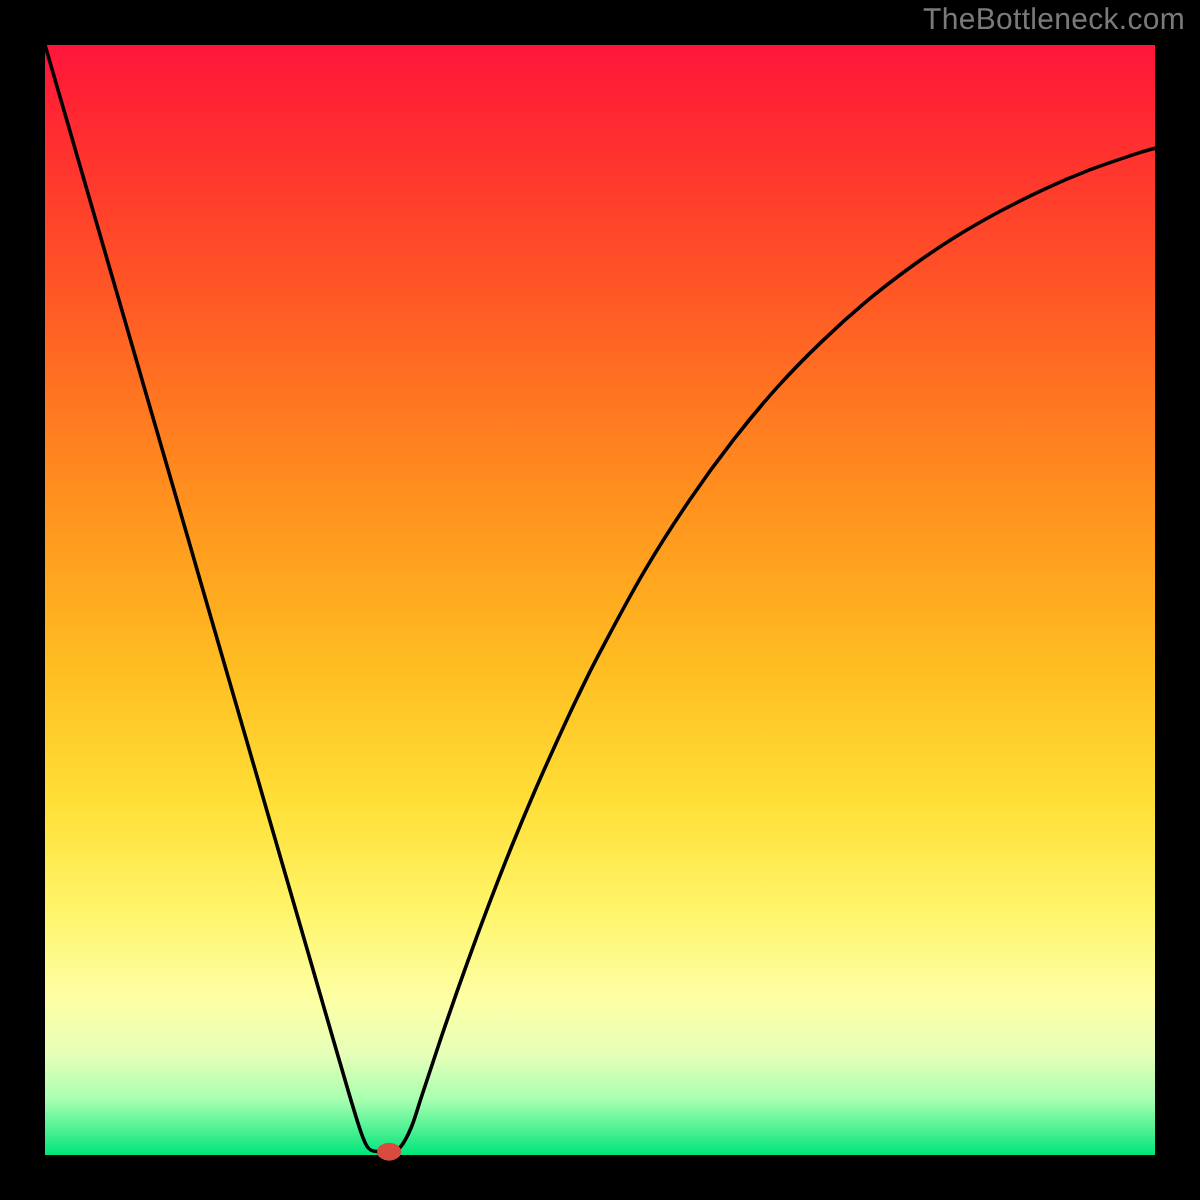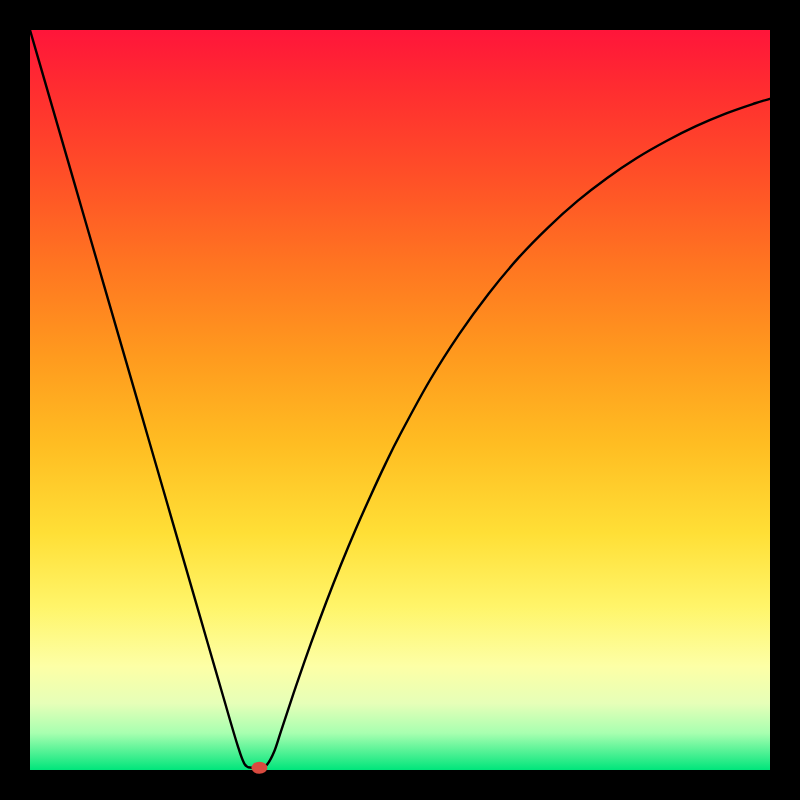--- a/index.html
+++ b/index.html
@@ -54,19 +54,20 @@
     top: 0;
     width: 740px;
     height: 740px;
     overflow: visible;
   }
 </style>
 </head>
 <body>
 
 <div class="frame">
+  <div class="watermark">TheBottleneck.com</div>
   <div class="plot">
     <svg viewBox="0 0 740 740" preserveAspectRatio="none">
       <path id="curve-path" d="M 0.00 0.00 C 2.66 9.19, 9.47 32.68, 14.80 51.06 C 20.13 69.44, 24.27 83.74, 29.60 102.12 C 34.93 120.50, 39.07 134.80, 44.40 153.18 C 49.73 171.56, 53.87 185.86, 59.20 204.24 C 64.53 222.62, 68.67 236.92, 74.00 255.30 C 79.33 273.68, 83.47 287.98, 88.80 306.36 C 94.13 324.74, 98.27 339.04, 103.60 357.42 C 108.93 375.80, 113.07 390.10, 118.40 408.48 C 123.73 426.86, 127.87 441.16, 133.20 459.54 C 138.53 477.92, 142.67 492.22, 148.00 510.60 C 153.33 528.98, 157.47 543.28, 162.80 561.66 C 168.13 580.04, 172.27 594.34, 177.60 612.72 C 182.93 631.10, 187.07 645.53, 192.40 663.78 C 197.73 682.03, 203.20 701.45, 207.20 714.10 C 211.20 726.75, 211.94 729.82, 214.60 734.08 C 217.26 738.34, 219.34 737.11, 222.00 737.78 C 224.66 738.45, 226.74 738.31, 229.40 737.78 C 232.06 737.25, 234.14 737.75, 236.80 734.82 C 239.46 731.89, 241.54 727.89, 244.20 721.50 C 246.86 715.11, 247.60 711.29, 251.60 699.30 C 255.60 687.31, 261.07 670.48, 266.40 654.90 C 271.73 639.32, 275.87 627.51, 281.20 612.72 C 286.53 597.93, 290.67 586.75, 296.00 572.76 C 301.33 558.77, 305.47 548.21, 310.80 535.02 C 316.13 521.83, 320.27 511.89, 325.60 499.50 C 330.93 487.11, 335.07 477.92, 340.40 466.20 C 345.73 454.48, 349.87 445.44, 355.20 434.38 C 360.53 423.32, 362.01 419.83, 370.00 404.78 C 377.99 389.73, 388.94 368.88, 399.60 350.76 C 410.26 332.64, 418.54 319.86, 429.20 304.14 C 439.86 288.42, 448.14 277.16, 458.80 263.44 C 469.46 249.72, 477.74 239.77, 488.40 227.92 C 499.06 216.07, 507.34 207.84, 518.00 197.58 C 528.66 187.32, 536.94 179.86, 547.60 170.94 C 558.26 162.02, 566.54 155.73, 577.20 148.00 C 587.86 140.27, 596.14 134.68, 606.80 128.02 C 617.46 121.36, 625.74 116.73, 636.40 111.00 C 647.06 105.27, 655.34 101.13, 666.00 96.20 C 676.66 91.27, 684.94 87.75, 695.60 83.62 C 706.26 79.49, 717.21 75.92, 725.20 73.26 C 733.19 70.60, 737.34 69.62, 740.00 68.82" fill="none" stroke="#000000" stroke-width="2.4" stroke-linejoin="round" stroke-linecap="round"></path>
       <ellipse id="min-marker" cx="229.40" cy="737.78" rx="8" ry="6" fill="#d94a3f"></ellipse>
     </svg>
   </div>
 </div>
 
 </body></html>

